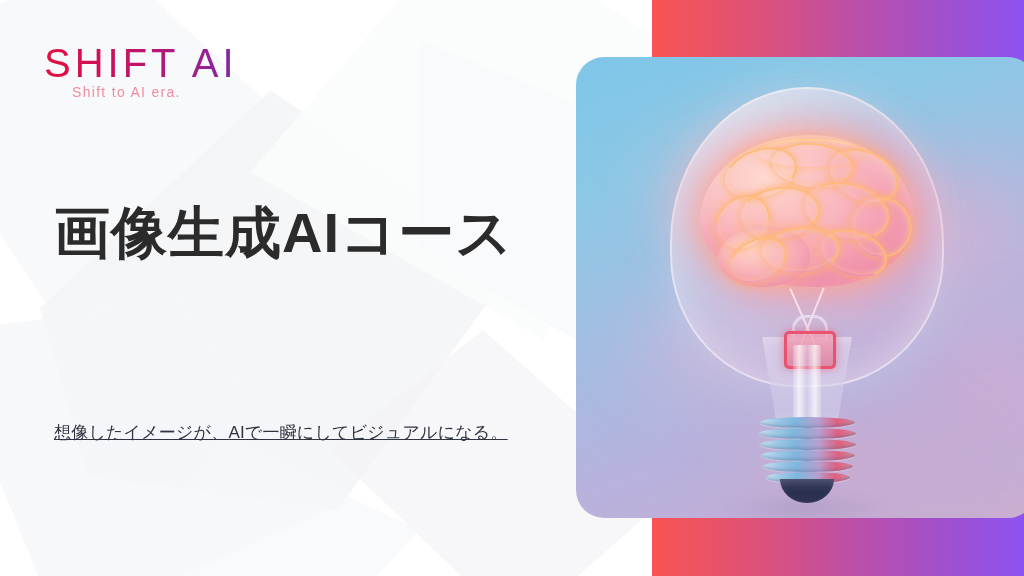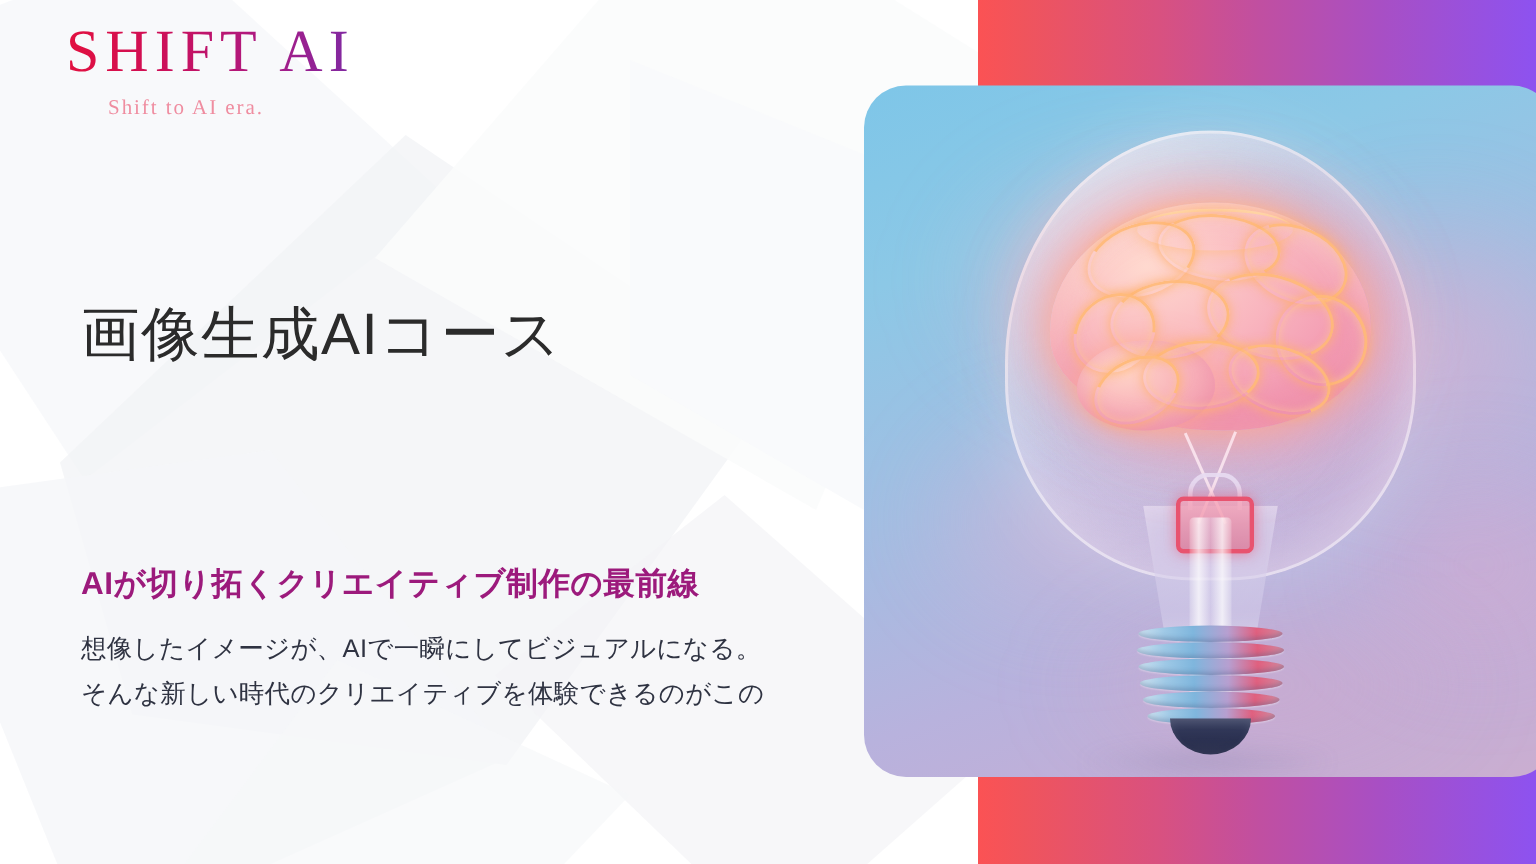--- a/index.html
+++ b/index.html
@@ -334,50 +334,49 @@
     height: 26px;
     border-radius: 50%;
     background: radial-gradient(ellipse at center, rgba(120,120,160,0.28), rgba(120,120,160,0) 72%);
     filter: blur(6px);
   }
 
   
   .logo-block {
     position: absolute;
     left: 44px;
-    top: 14px;
+    top: 43px;
     width: 230px;
-    font-family: Liberation Serif, serif;
   }
   .logo-word {
     font-size: 40px;
     font-weight: 400;
     letter-spacing: 4px;
     line-height: 1;
     background: linear-gradient(90deg, #e2103f 0%, #cf0f56 26%, #ab1a84 58%, #7a2ba6 86%, #6b2faa 100%);
     -webkit-background-clip: text;
     background-clip: text;
     color: transparent;
     white-space: nowrap;
   }
   .logo-tag {
-    margin-top: 11px;
+    margin-top: 1px;
     margin-left: 28px;
     font-size: 14px;
     letter-spacing: 1.3px;
     color: #ef8da0;
     white-space: nowrap;
   }
 
   .headline {
     position: absolute;
     left: 54px;
     top: 203px;
-    font-size: 39px;
-    font-weight: 400;
+    font-size: 56px;
+    font-weight: 700;
     letter-spacing: 1px;
     color: #2b2b2b;
     line-height: 1.08;
     white-space: nowrap;
   }
 
   .subhead {
     position: absolute;
     left: 54px;
     top: 375px;
@@ -391,21 +390,21 @@
   .body-copy {
     position: absolute;
     left: 54px;
     top: 418px;
     width: 470px;
     font-size: 17px;
     line-height: 1.78;
     color: #2f3342;
     letter-spacing: 0.2px;
   }
-  .body-copy div { white-space: nowrap; }
+  .body-copy div { white-space: nowrap; text-decoration: underline; }
 </style>
 </head>
 <body>
 
 <div class="slide">
 
   <div class="bg-base"></div>
   <div class="facets">
     <div class="facet f1"></div>
     <div class="facet f2"></div>
@@ -466,20 +465,18 @@
     </div>
   </div>
 
   <div class="logo-block">
     <div class="logo-word">SHIFT AI</div>
     <div class="logo-tag">Shift to AI era.</div>
   </div>
 
   <div class="headline">画像生成AIコース</div>
 
-  <div class="subhead">AIが切り拓くクリエイティブ制作の最前線</div>
 
   <div class="body-copy">
     <div>想像したイメージが、AIで一瞬にしてビジュアルになる。</div>
-    <div>そんな新しい時代のクリエイティブを体験できるのがこの</div>
   </div>
 
 </div>
 
 </body></html>

